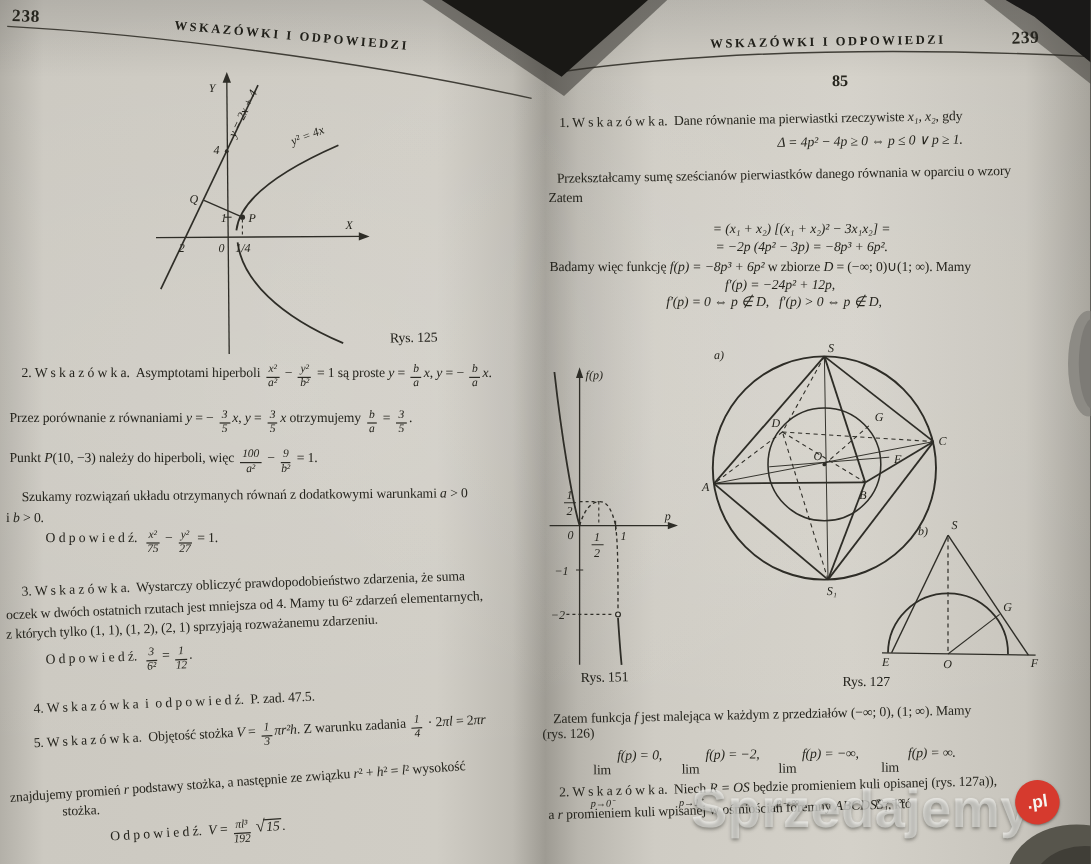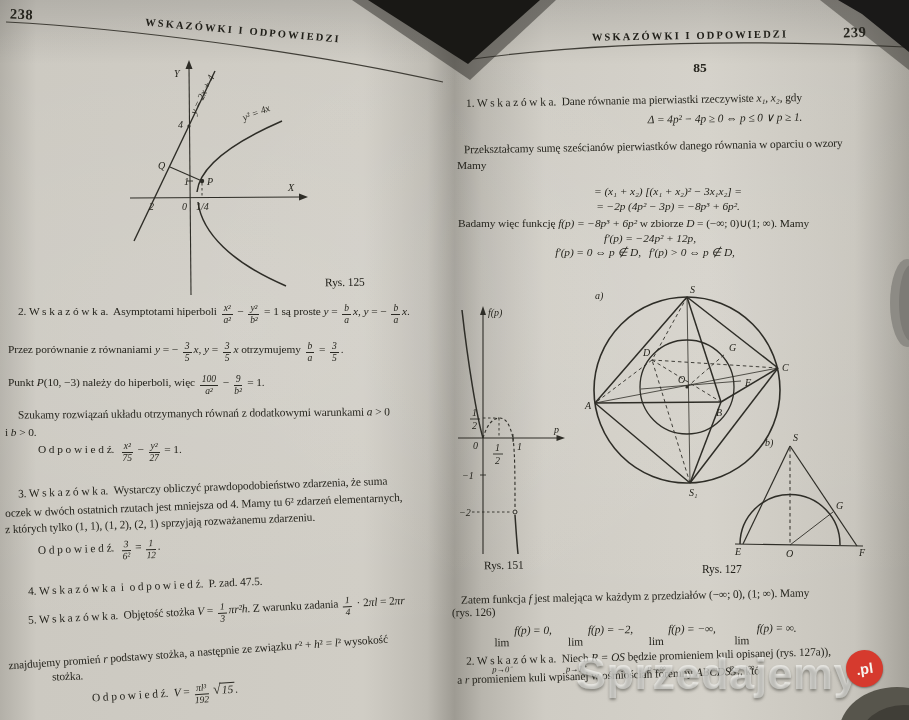--- a/index.html
+++ b/index.html
@@ -96,21 +96,21 @@
   <div class="tl" style="left:52px;top:670px;transform:rotate(-2deg)"><span>stożka.</span></div>
   <div class="tl" style="left:92px;top:684px;transform:rotate(-3.5deg)"><span>O d p o w i e d ź.  </span><span class="mi">V</span><span> = </span><span class="frac"><span class="fn">πl³</span><span class="fd">192</span></span><span> </span><span class="sqrt"><span class="rad">√</span><span class="radbody">15</span></span><span>.</span></div>
 
   <div class="tl rh ctr" style="left:560px;top:30px;width:260px;transform:rotate(-1deg)">WSKAZÓWKI I ODPOWIEDZI</div>
   <div class="tl pn" style="left:843px;top:24px;transform:rotate(-2deg)">239</div>
   <div class="tl sec ctr" style="left:660px;top:60px;width:80px">85</div>
 
   <div class="tl" style="left:466px;top:94px;transform:rotate(-1deg)"><span>1. W s k a z ó w k a.  Dane równanie ma pierwiastki rzeczywiste </span><span class="mi">x₁, x₂</span><span>, gdy</span></div>
   <div class="tl ctr" style="left:560px;top:112px;width:330px;transform:rotate(-1deg)"><span class="mi">Δ = 4p² − 4p ≥ 0 ⇔ p ≤ 0 ∨ p ≥ 1.</span></div>
   <div class="tl" style="left:464px;top:140px;transform:rotate(-1deg)"><span>Przekształcamy sumę sześcianów pierwiastków danego równania w oparciu o wzory</span></div>
-  <div class="tl" style="left:457px;top:159px"><span>Mamy</span></div>
+  <div class="tl" style="left:457px;top:159px"><span>Zatem</span></div>
   <div class="tl ctr" style="left:528px;top:185px;width:280px"><span class="mi">= (x₁ + x₂) [(x₁ + x₂)² − 3x₁x₂] =</span></div>
   <div class="tl ctr" style="left:533px;top:200px;width:270px"><span class="mi">= −2p (4p² − 3p) = −8p³ + 6p².</span></div>
   <div class="tl" style="left:458px;top:217px"><span>Badamy więc funkcję </span><span class="mi">f(p) = −8p³ + 6p²</span><span> w zbiorze </span><span class="mi">D</span><span> = (−∞; 0)∪(1; ∞). Mamy</span></div>
   <div class="tl ctr" style="left:525px;top:232px;width:250px"><span class="mi">f′(p) = −24p² + 12p,</span></div>
   <div class="tl ctr" style="left:500px;top:246px;width:290px"><span class="mi">f′(p) = 0 ⇔ p ∉ D,   f′(p) &gt; 0 ⇔ p ∉ D,</span></div>
 
   <svg class="fig" style="left:455px;top:302px" width="115" height="262" viewBox="0 0 115 262">
     <g stroke="#2e2d27" stroke-width="1.1" fill="none">
       <line x1="28" y1="10" x2="28" y2="252"></line>
       <path d="M28 4 l-3 9 l6 0 z" fill="#2e2d27" stroke="none"></path>

